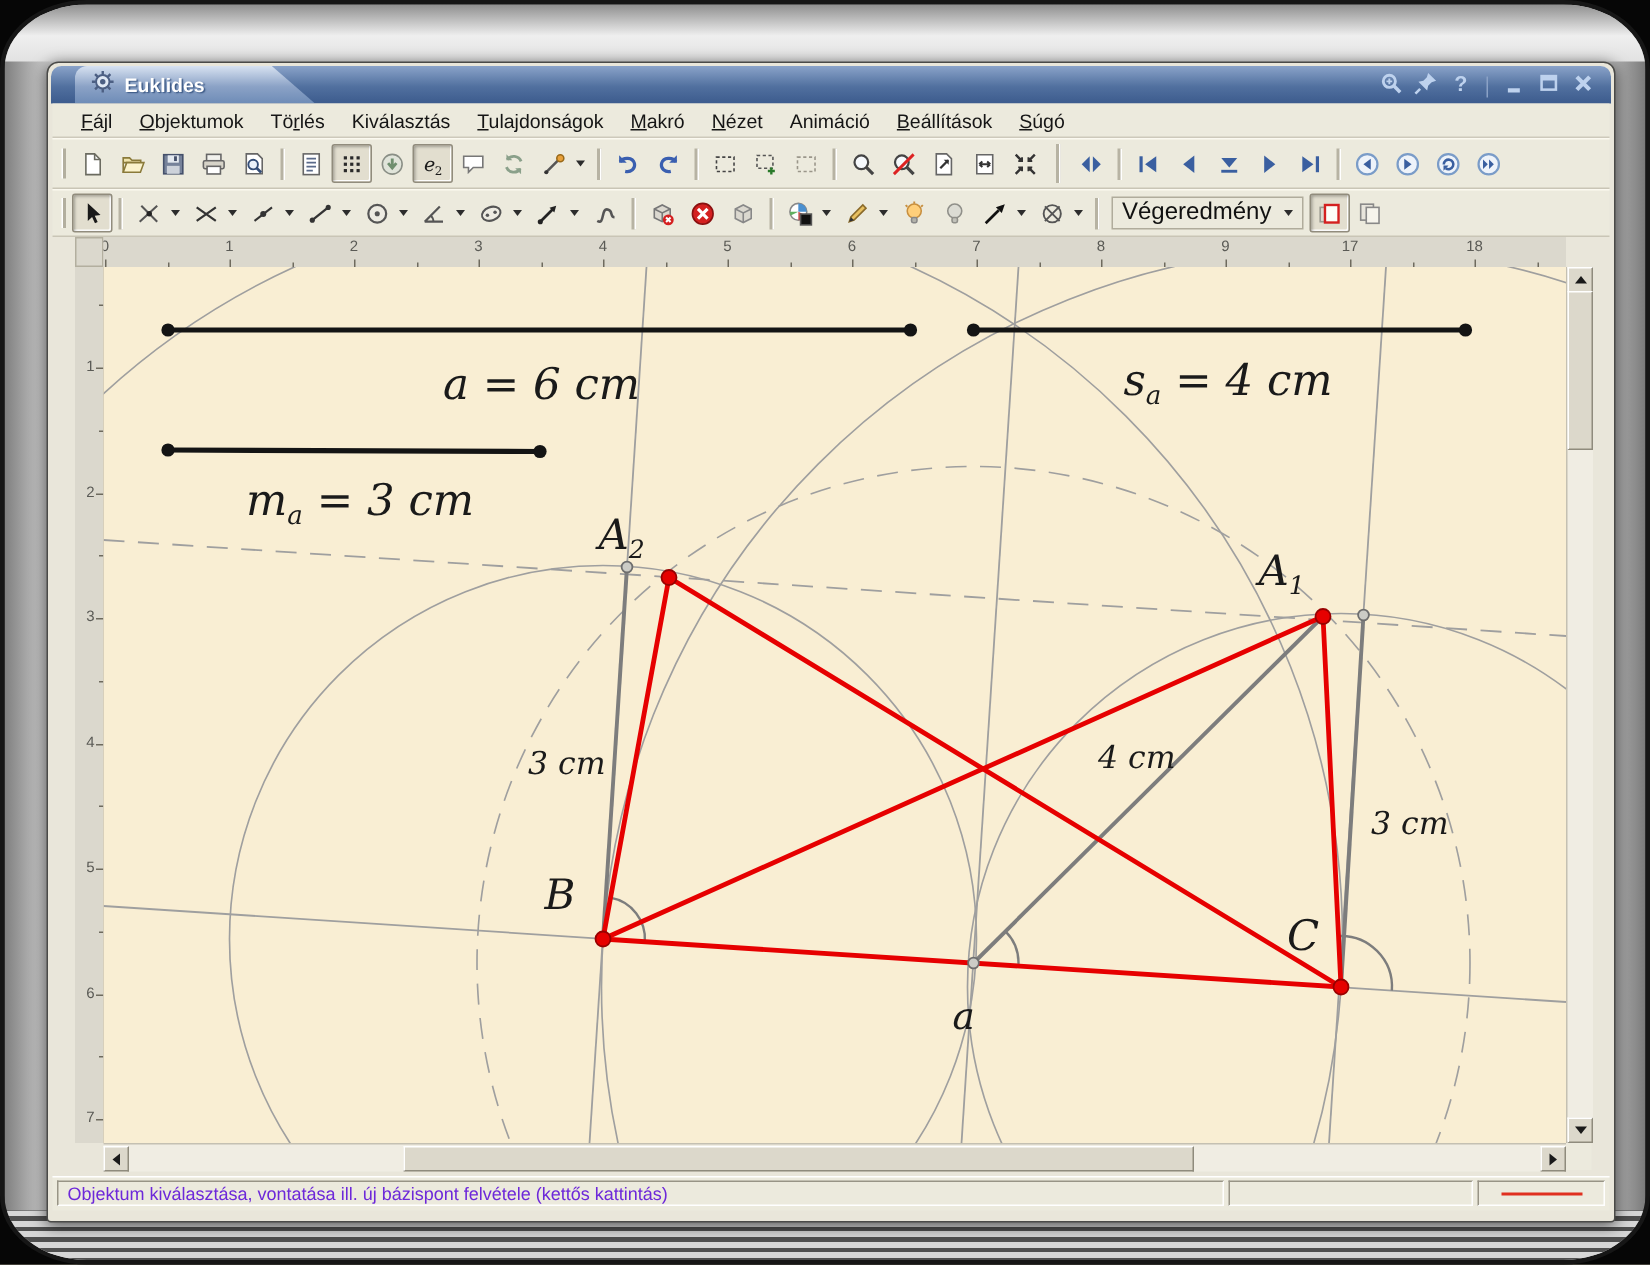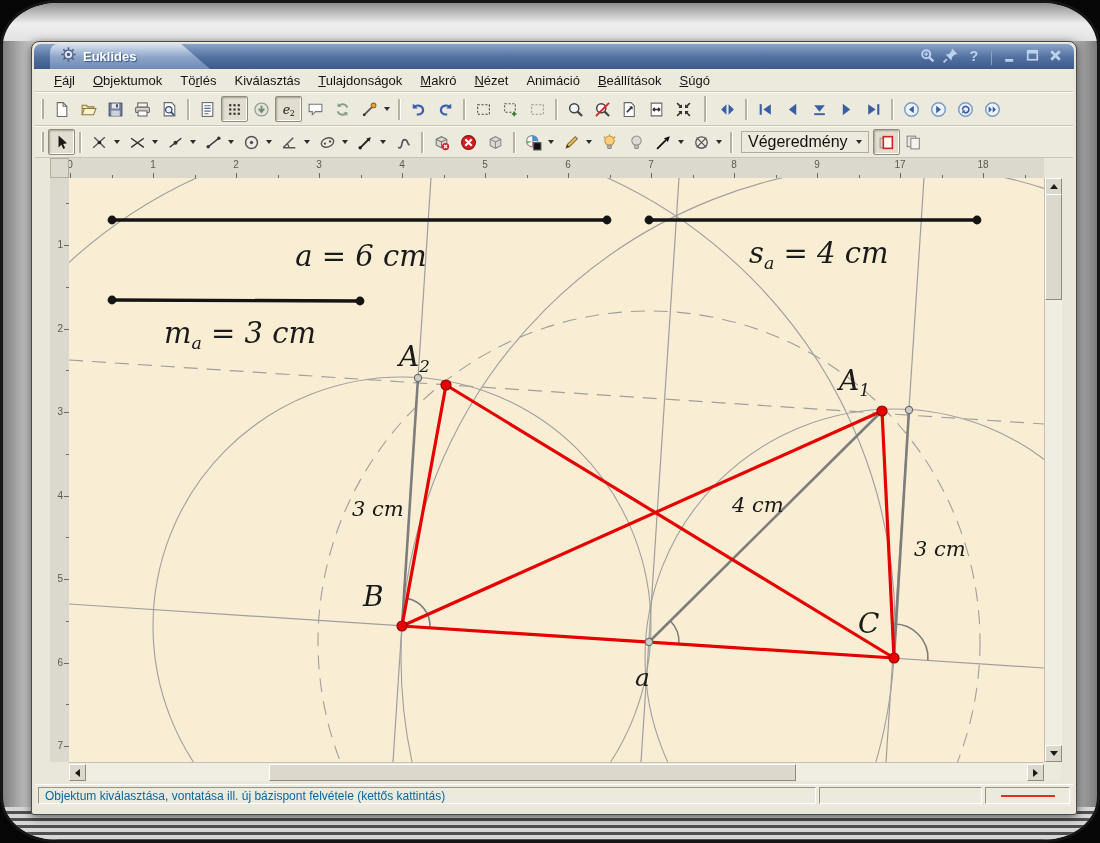--- a/index.html
+++ b/index.html
@@ -74,21 +74,21 @@
   .tri.up{border-left:4px solid transparent;border-right:4px solid transparent;border-bottom:5px solid #1a1a1a;}
   .tri.down{border-left:4px solid transparent;border-right:4px solid transparent;border-top:5px solid #1a1a1a;}
   .tri.left{border-top:4px solid transparent;border-bottom:4px solid transparent;border-right:5px solid #1a1a1a;}
   .tri.right{border-top:4px solid transparent;border-bottom:4px solid transparent;border-left:5px solid #1a1a1a;}
   .scroll-corner{position:absolute;left:1012px;top:720px;width:17px;height:18px;background:#eceadd;}
   
   .statusbar{position:absolute;left:3px;right:3px;top:742px;height:23px;background:#eceadd;
              border-top:1px solid #fff;display:flex;gap:3px;padding:2px 3px;box-sizing:border-box;}
   .status-panel{border:1px solid #989486;border-bottom-color:#fff;border-right-color:#fff;
                 background:#eceadd;height:17px;display:flex;align-items:center;padding:0 6px;
-                font-size:12px;color:#0369a1;box-sizing:border-box;}
+                font-size:12px;color:#6d28d9;box-sizing:border-box;}
   .sp1{width:778px;}
   .sp2{width:163px;}
   .sp3{flex:1;justify-content:center;}
   .red-line{width:54px;height:2px;background:#e03020;}
 </style>
 </head>
 <body>
 
 <div class="bezel">
   <div class="bezel-top"></div>

